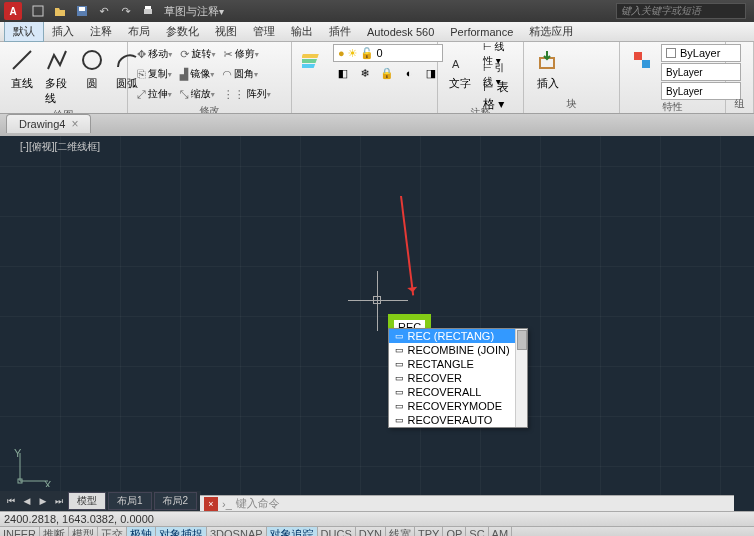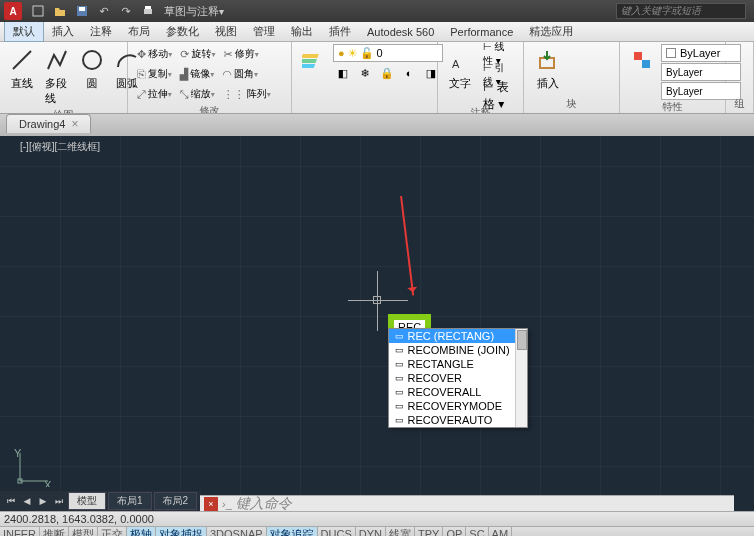--- a/index.html
+++ b/index.html
@@ -43,21 +43,21 @@
 .ac-scroll{position:absolute;right:0;top:0;bottom:0;width:12px;background:#f0f0f0;border-left:1px solid #ccc}
 .ac-thumb{background:#c0c0c0;border:1px solid #999;width:10px;height:20px;margin:1px auto}
 .ucs{position:absolute;bottom:24px;left:14px;pointer-events:none}
 .layout-tabs{position:absolute;bottom:0;left:0;height:20px;display:flex;align-items:center;background:rgba(40,50,60,.8);padding:0 4px;gap:2px}
 .nav-btn{width:14px;height:14px;color:#ccc;cursor:pointer;display:flex;align-items:center;justify-content:center;font-size:9px}
 .lt-tab{background:#2a3642;color:#ccc;padding:1px 8px;font-size:10px;border:1px solid #445;cursor:pointer}
 .lt-tab.active{background:#ddd;color:#333}
 .cmdline{height:16px;background:#e8e8e8;display:flex;align-items:center;padding:0 4px;gap:4px;border-top:1px solid #aaa;position:absolute;bottom:0;left:200px;right:20px}
 .cmd-x{width:14px;height:14px;background:#c0392b;color:#fff;display:flex;align-items:center;justify-content:center;font-size:9px;cursor:pointer}
 .cmd-chev{color:#888;cursor:pointer}
-.cmd-text{color:#888;font-style:italic;font-size:14px}
+.cmd-text{color:#888;font-size:11px}
 .statusbar{height:15px;background:linear-gradient(#e8e8e8,#d4d4d4);display:flex;align-items:center;font-size:10px;color:#333;padding:0 4px;border-top:1px solid #aaa}
 .status-toggles{height:15px;background:linear-gradient(#e0e0e0,#ccc);display:flex;align-items:center;font-size:9px;border-top:1px solid #aaa;gap:0}
 .tog{padding:0 3px;border-right:1px solid #aaa;color:#555;cursor:pointer;height:100%;display:flex;align-items:center}
 .tog.on{background:#bde;color:#036}
 svg{display:block}
 </style>
 </head>
 <body>
 
 <div class="titlebar">

